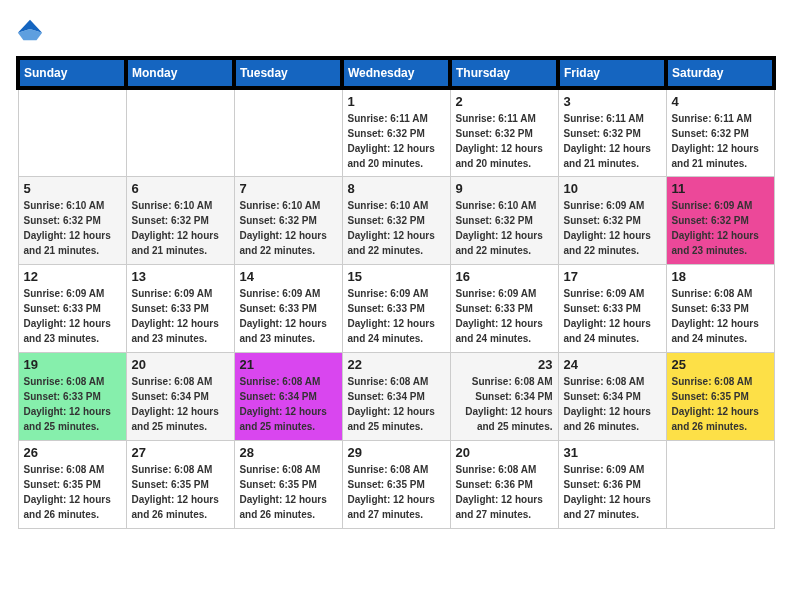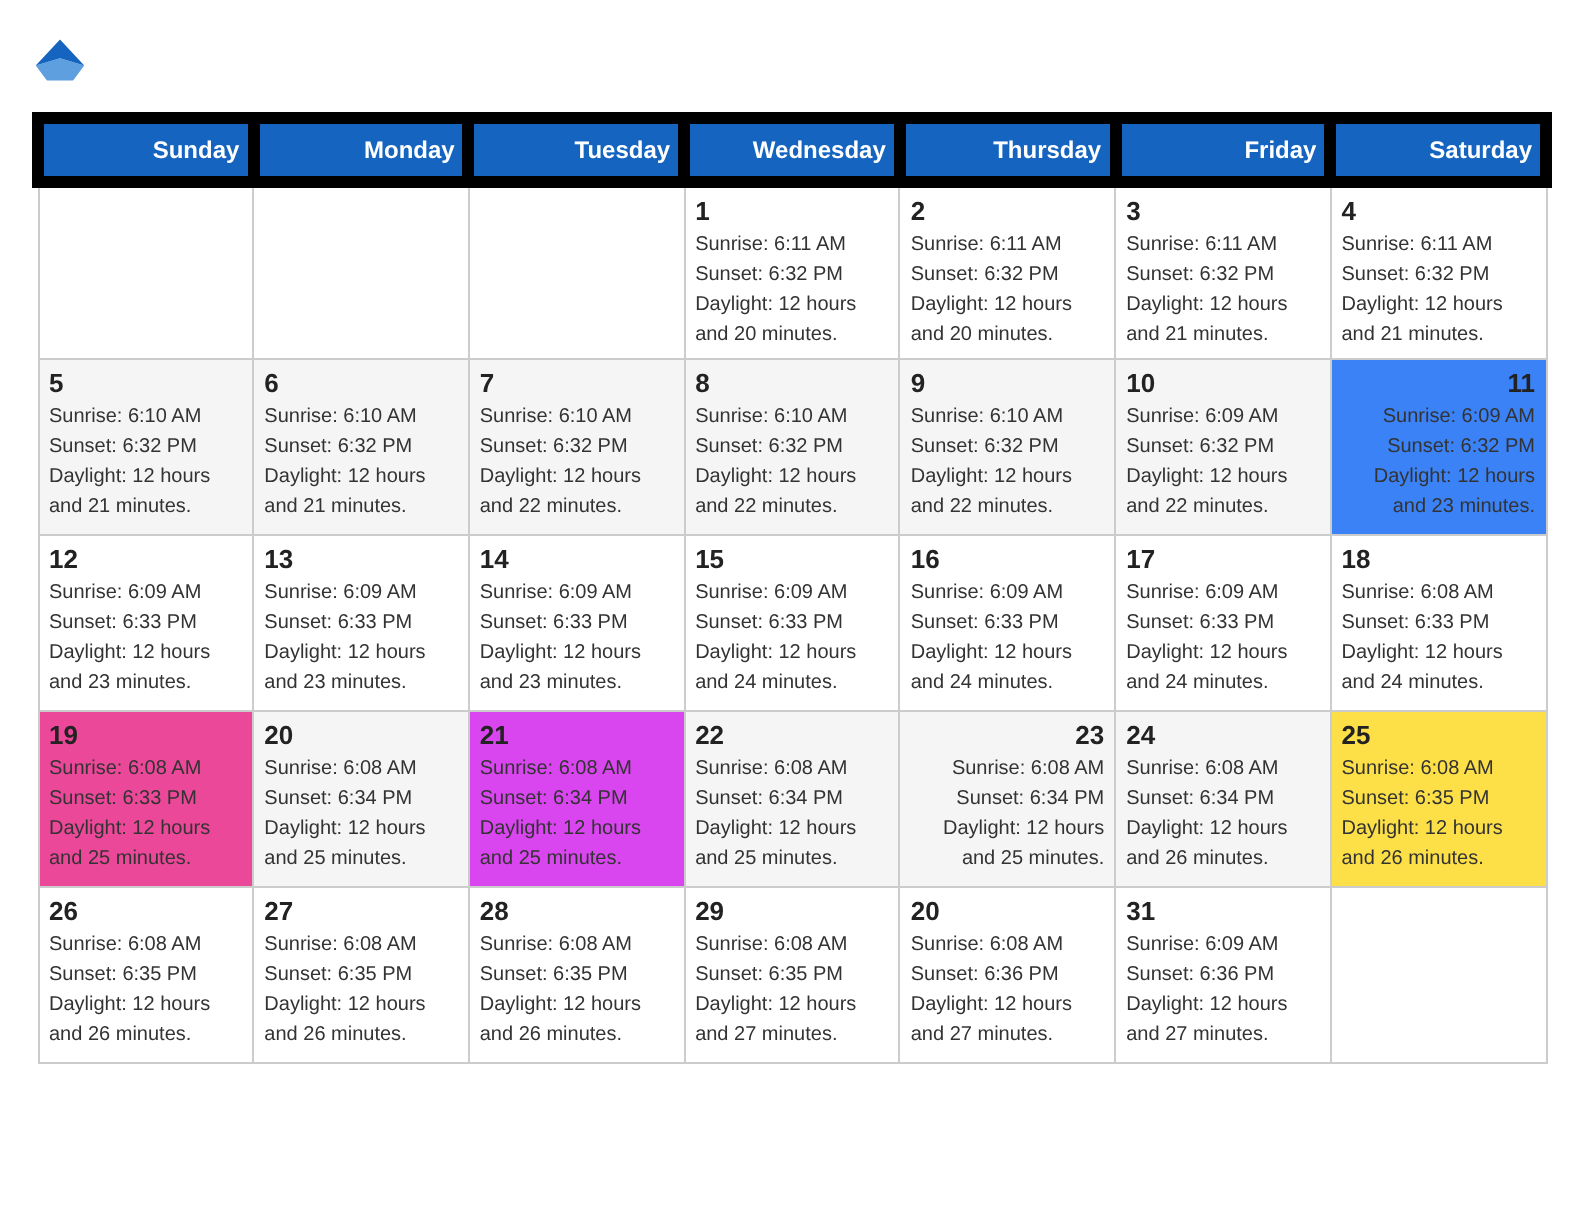--- a/index.html
+++ b/index.html
@@ -48,24 +48,24 @@
     }
     .calendar {
       width: 100%;
       border-collapse: collapse;
       font-size: 11px;
     }
     .calendar th {
       background: #1565c0;
       color: #fff;
       padding: 6px 4px;
-      text-align: right;
+      text-align: left;
       font-size: 12px;
       font-weight: bold;
-      border: 6px solid #000000;
+      border: 4px solid #000000;
       margin-top: 25px;
     }
     .calendar td {
       vertical-align: top;
       border: 1px solid #ccc;
       padding: 4px 5px;
       width: 108px;
       height: 88px;
       background: #fff;
     }
@@ -76,20 +76,21 @@
       font-size: 13px;
       font-weight: bold;
       color: #222;
       margin-bottom: 2px;
       display: block;
     }
     .day-info {
       font-size: 10px;
       color: #333;
       line-height: 1.5;
+      font-weight: bold;
     }
     .empty-cell {
       background: #f9f9f9;
     }
   </style>
 </head>
 <body>
 
 <div class="header">
   <div class="logo">
@@ -160,21 +161,21 @@
           <div class="day-info">Sunrise: 6:10 AM<br>Sunset: 6:32 PM<br>Daylight: 12 hours<br>and 22 minutes.</div>
         </td>
         <td style="background: rgb(245, 245, 245);">
           <span class="day-number">9</span>
           <div class="day-info">Sunrise: 6:10 AM<br>Sunset: 6:32 PM<br>Daylight: 12 hours<br>and 22 minutes.</div>
         </td>
         <td style="background: rgb(245, 245, 245); margin-top: 28px;">
           <span class="day-number">10</span>
           <div class="day-info">Sunrise: 6:09 AM<br>Sunset: 6:32 PM<br>Daylight: 12 hours<br>and 22 minutes.</div>
         </td>
-        <td style="background: #3b82f6; text-align: right;">
+        <td style="background: #ec4899;">
           <span class="day-number">11</span>
           <div class="day-info">Sunrise: 6:09 AM<br>Sunset: 6:32 PM<br>Daylight: 12 hours<br>and 23 minutes.</div>
         </td>
       </tr>
       <tr>
         <td>
           <span class="day-number">12</span>
           <div class="day-info">Sunrise: 6:09 AM<br>Sunset: 6:33 PM<br>Daylight: 12 hours<br>and 23 minutes.</div>
         </td>
         <td>
@@ -196,21 +197,21 @@
         <td>
           <span class="day-number">17</span>
           <div class="day-info">Sunrise: 6:09 AM<br>Sunset: 6:33 PM<br>Daylight: 12 hours<br>and 24 minutes.</div>
         </td>
         <td>
           <span class="day-number">18</span>
           <div class="day-info">Sunrise: 6:08 AM<br>Sunset: 6:33 PM<br>Daylight: 12 hours<br>and 24 minutes.</div>
         </td>
       </tr>
       <tr>
-        <td style="background: #ec4899;">
+        <td style="background: #86efac;">
           <span class="day-number">19</span>
           <div class="day-info">Sunrise: 6:08 AM<br>Sunset: 6:33 PM<br>Daylight: 12 hours<br>and 25 minutes.</div>
         </td>
         <td style="background: rgb(245, 245, 245);">
           <span class="day-number">20</span>
           <div class="day-info">Sunrise: 6:08 AM<br>Sunset: 6:34 PM<br>Daylight: 12 hours<br>and 25 minutes.</div>
         </td>
         <td style="background: #d946ef;">
           <span class="day-number">21</span>
           <div class="day-info">Sunrise: 6:08 AM<br>Sunset: 6:34 PM<br>Daylight: 12 hours<br>and 25 minutes.</div>

